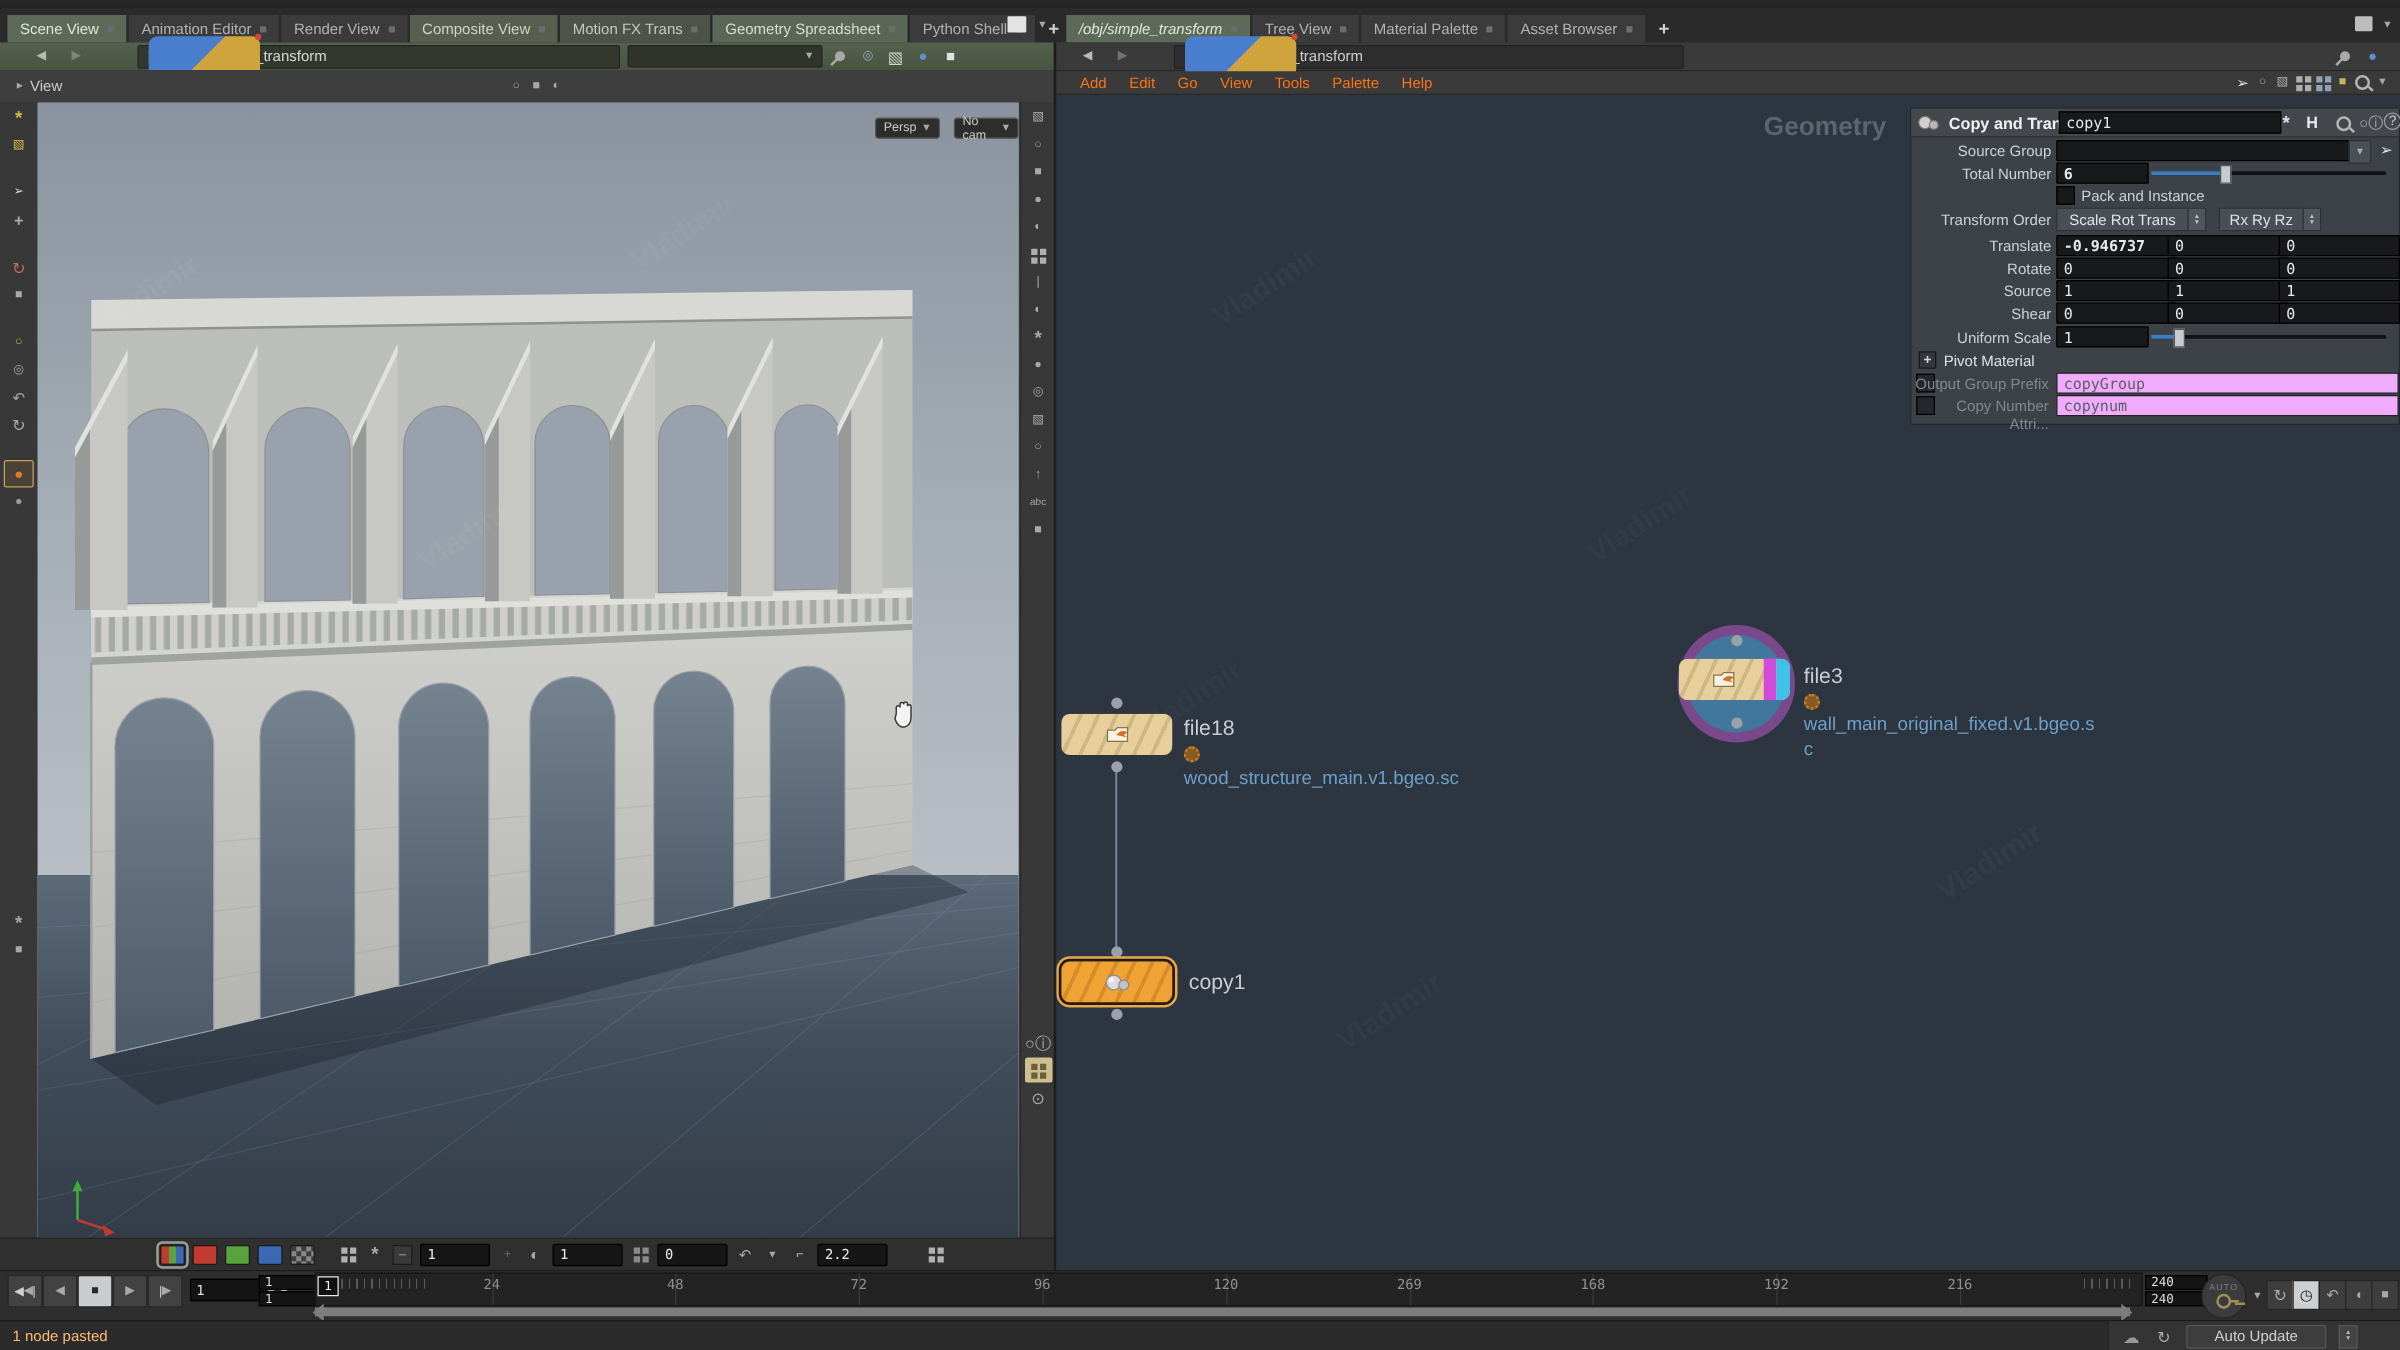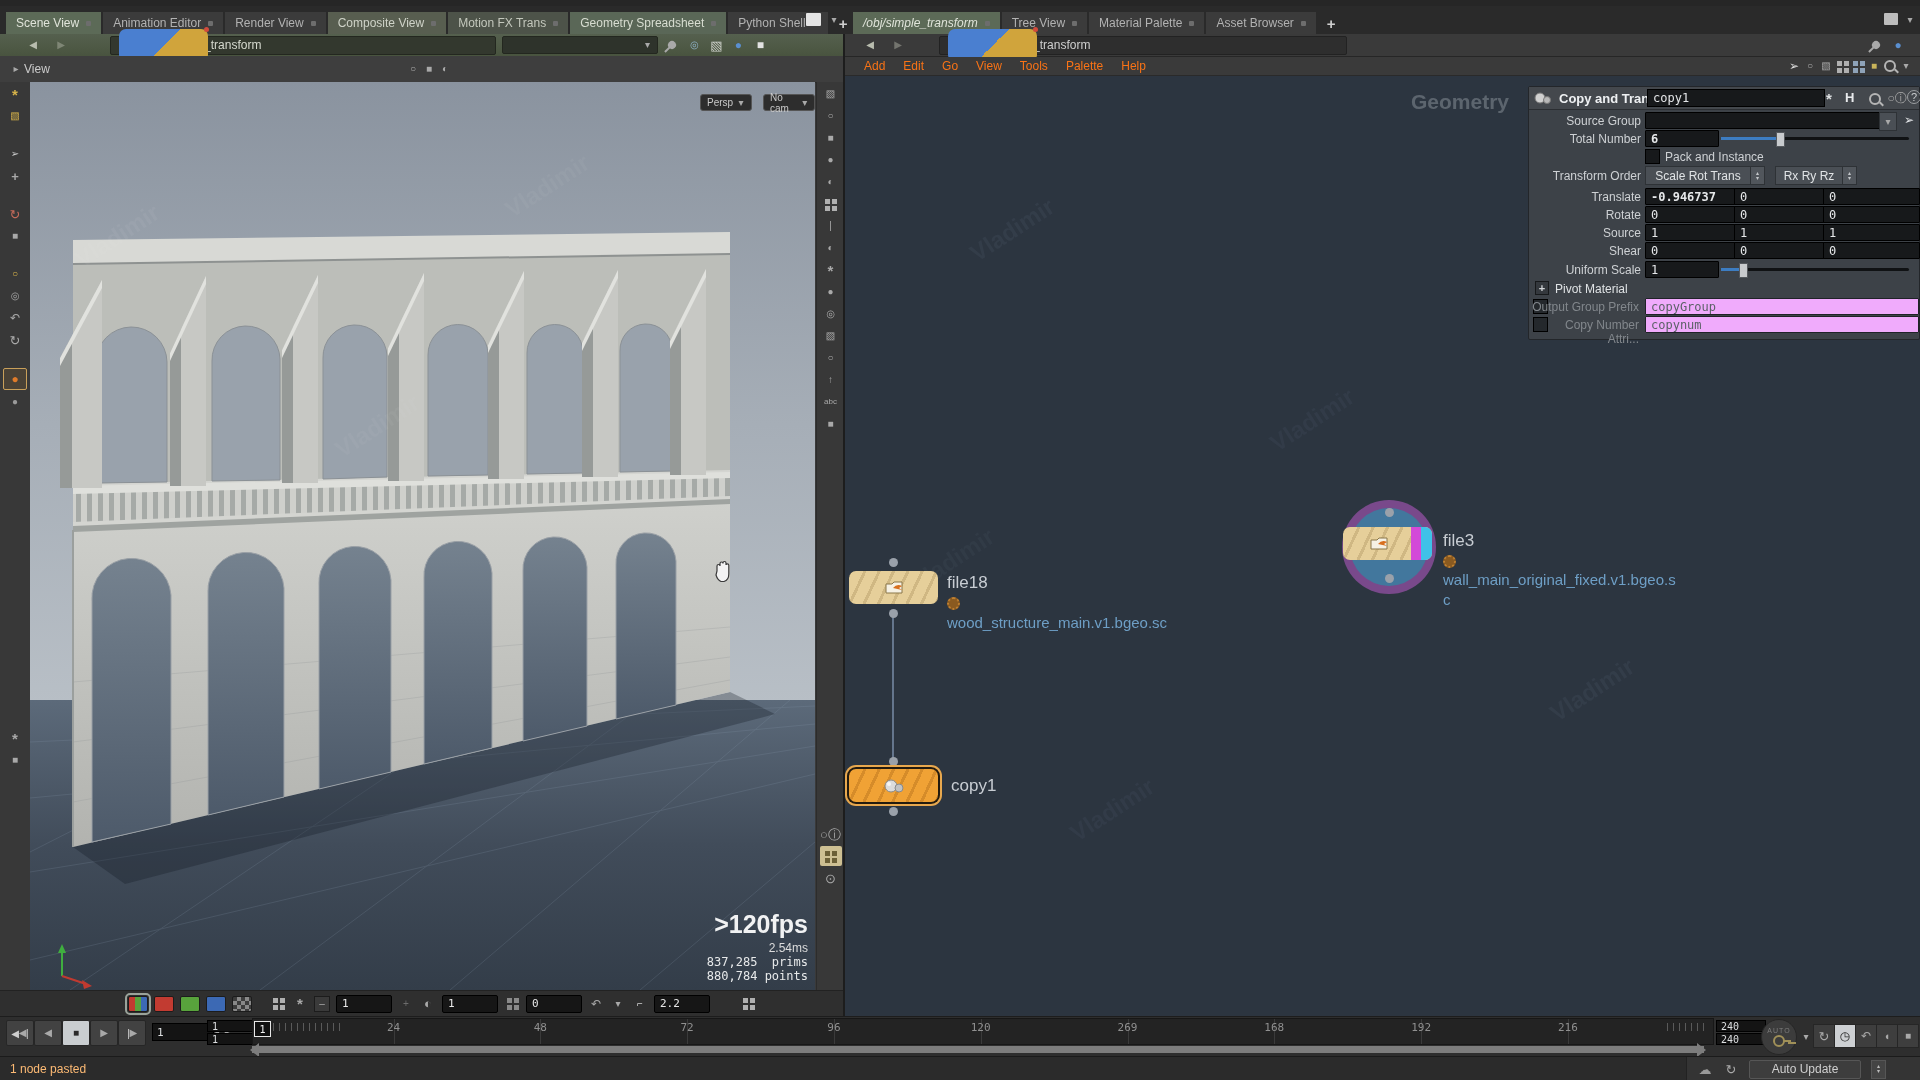--- a/index.html
+++ b/index.html
@@ -539,26 +539,20 @@
 
       <div class="pill" style="left:670px;top:12px;">
           <span>Persp</span>
           <span class="ic gd" style="width:8px"></span>
         </div>
       <div class="pill" style="left:733px;top:12px;">
           <span>No cam</span>
           <span class="ic gd" style="width:8px"></span>
         </div>
 
-      <div id="stats" style="left:540px;top:828px;width:238px;">
-        <div id="fps">&gt;120fps</div>
-        <div id="ms">2.54ms</div>
-        <div class="statmono">837,285  prims</div>
-        <div class="statmono">880,784 points</div>
-      </div>
 
       
       <svg class="abs" style="left:682px;top:478px;" width="22" height="24">
         <path d="M5 11 L5 6 Q5 4.5 6.5 4.5 Q8 4.5 8 6 L8 3.5 Q8 2 9.5 2 Q11 2 11 3.5 L11 3 Q11 1.5 12.5 1.5 Q14 1.5 14 3 L14 5 Q14 3.8 15.4 3.8 Q16.8 3.8 16.8 5.2 L16.8 14 Q16.8 20 12 21.5 L9 21.5 Q5.5 20 4 15 Z" fill="#f3f3f3" stroke="#3a3a3a" stroke-width="1.2"></path>
       </svg>
     </div>
 
     <div class="abs" id="colorbar">
       <div class="sw multi"></div>
       <div class="sw red"></div>

